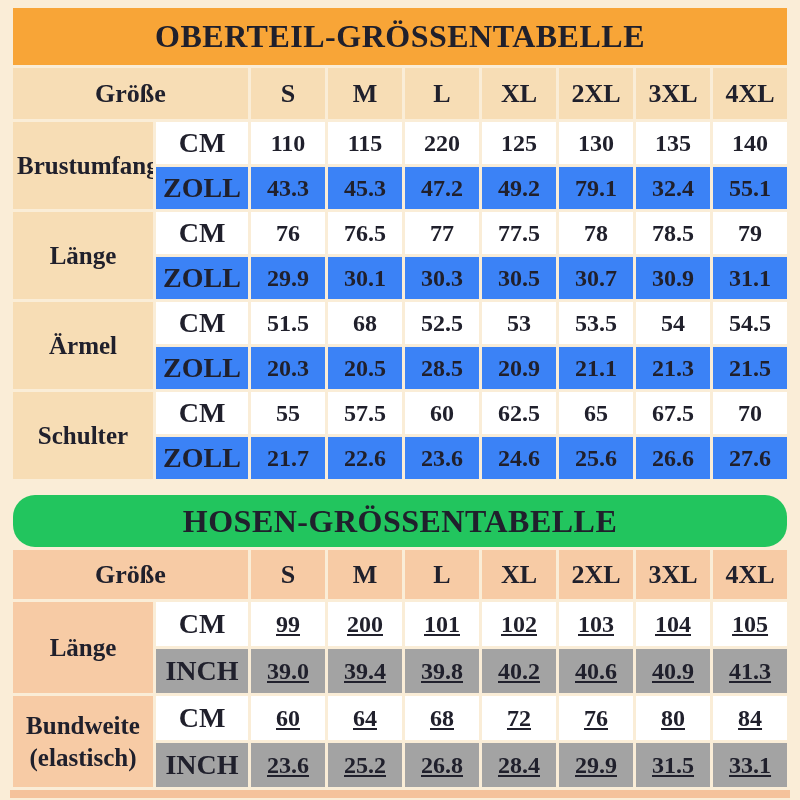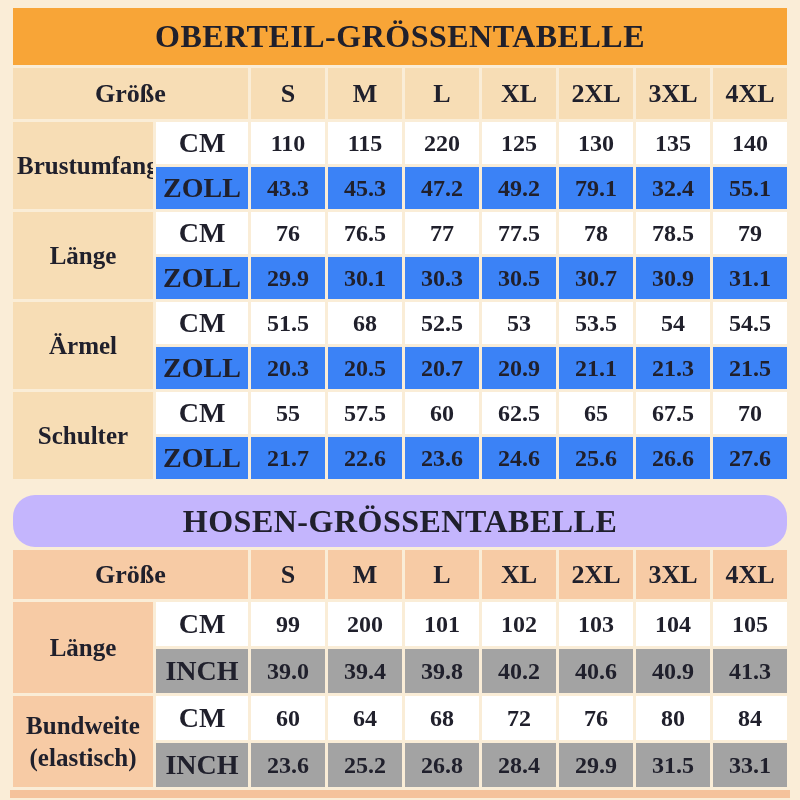--- a/index.html
+++ b/index.html
@@ -52,28 +52,28 @@
   }
   .unit-cell{
     height:42px;
     font-size:28px;
   }
   .t2 .unit-cell{height:44px;}
   .val-cell{
     height:42px;
     font-size:24px;
   }
-  .t2 .val-cell{height:44px;}
+  .t2 .val-cell{height:44px;text-decoration:underline;}
   
   .t1 .title-cell{background:#F8A537;}
   .t1 .head-cell, .t1 .cat-cell{background:#F7DDB5;}
   .t1 .row-w{background:#FFFFFF;}
   .t1 .row-a{background:#3b82f6;}
   
-  .t2 .title-cell{background:#c4b5fd;border-radius:22px;}
+  .t2 .title-cell{background:#22c55e;border-radius:22px;}
   .t2 .head-cell, .t2 .cat-cell{background:#F7CBA5;}
   .t2 .row-w{background:#FFFFFF;}
   .t2 .row-a{background:#a3a3a3;}
   .t2{margin-top:10px;}
   .bottom-strip{
     width:780px;
     height:8px;
     background:#F5C29B;
   }
 </style>
@@ -161,21 +161,21 @@
         <td class="val-cell row-w">52.5</td>
         <td class="val-cell row-w">53</td>
         <td class="val-cell row-w">53.5</td>
         <td class="val-cell row-w">54</td>
         <td class="val-cell row-w">54.5</td>
       </tr>
       <tr>
         <td class="unit-cell row-a">ZOLL</td>
         <td class="val-cell row-a">20.3</td>
         <td class="val-cell row-a">20.5</td>
-        <td class="val-cell row-a">20.7</td>
+        <td class="val-cell row-a">28.5</td>
         <td class="val-cell row-a">20.9</td>
         <td class="val-cell row-a">21.1</td>
         <td class="val-cell row-a">21.3</td>
         <td class="val-cell row-a">21.5</td>
       </tr>
 
       <tr>
         <td rowspan="2" class="cat-cell">Schulter</td>
         <td class="unit-cell row-w">CM</td>
         <td class="val-cell row-w">55</td>

